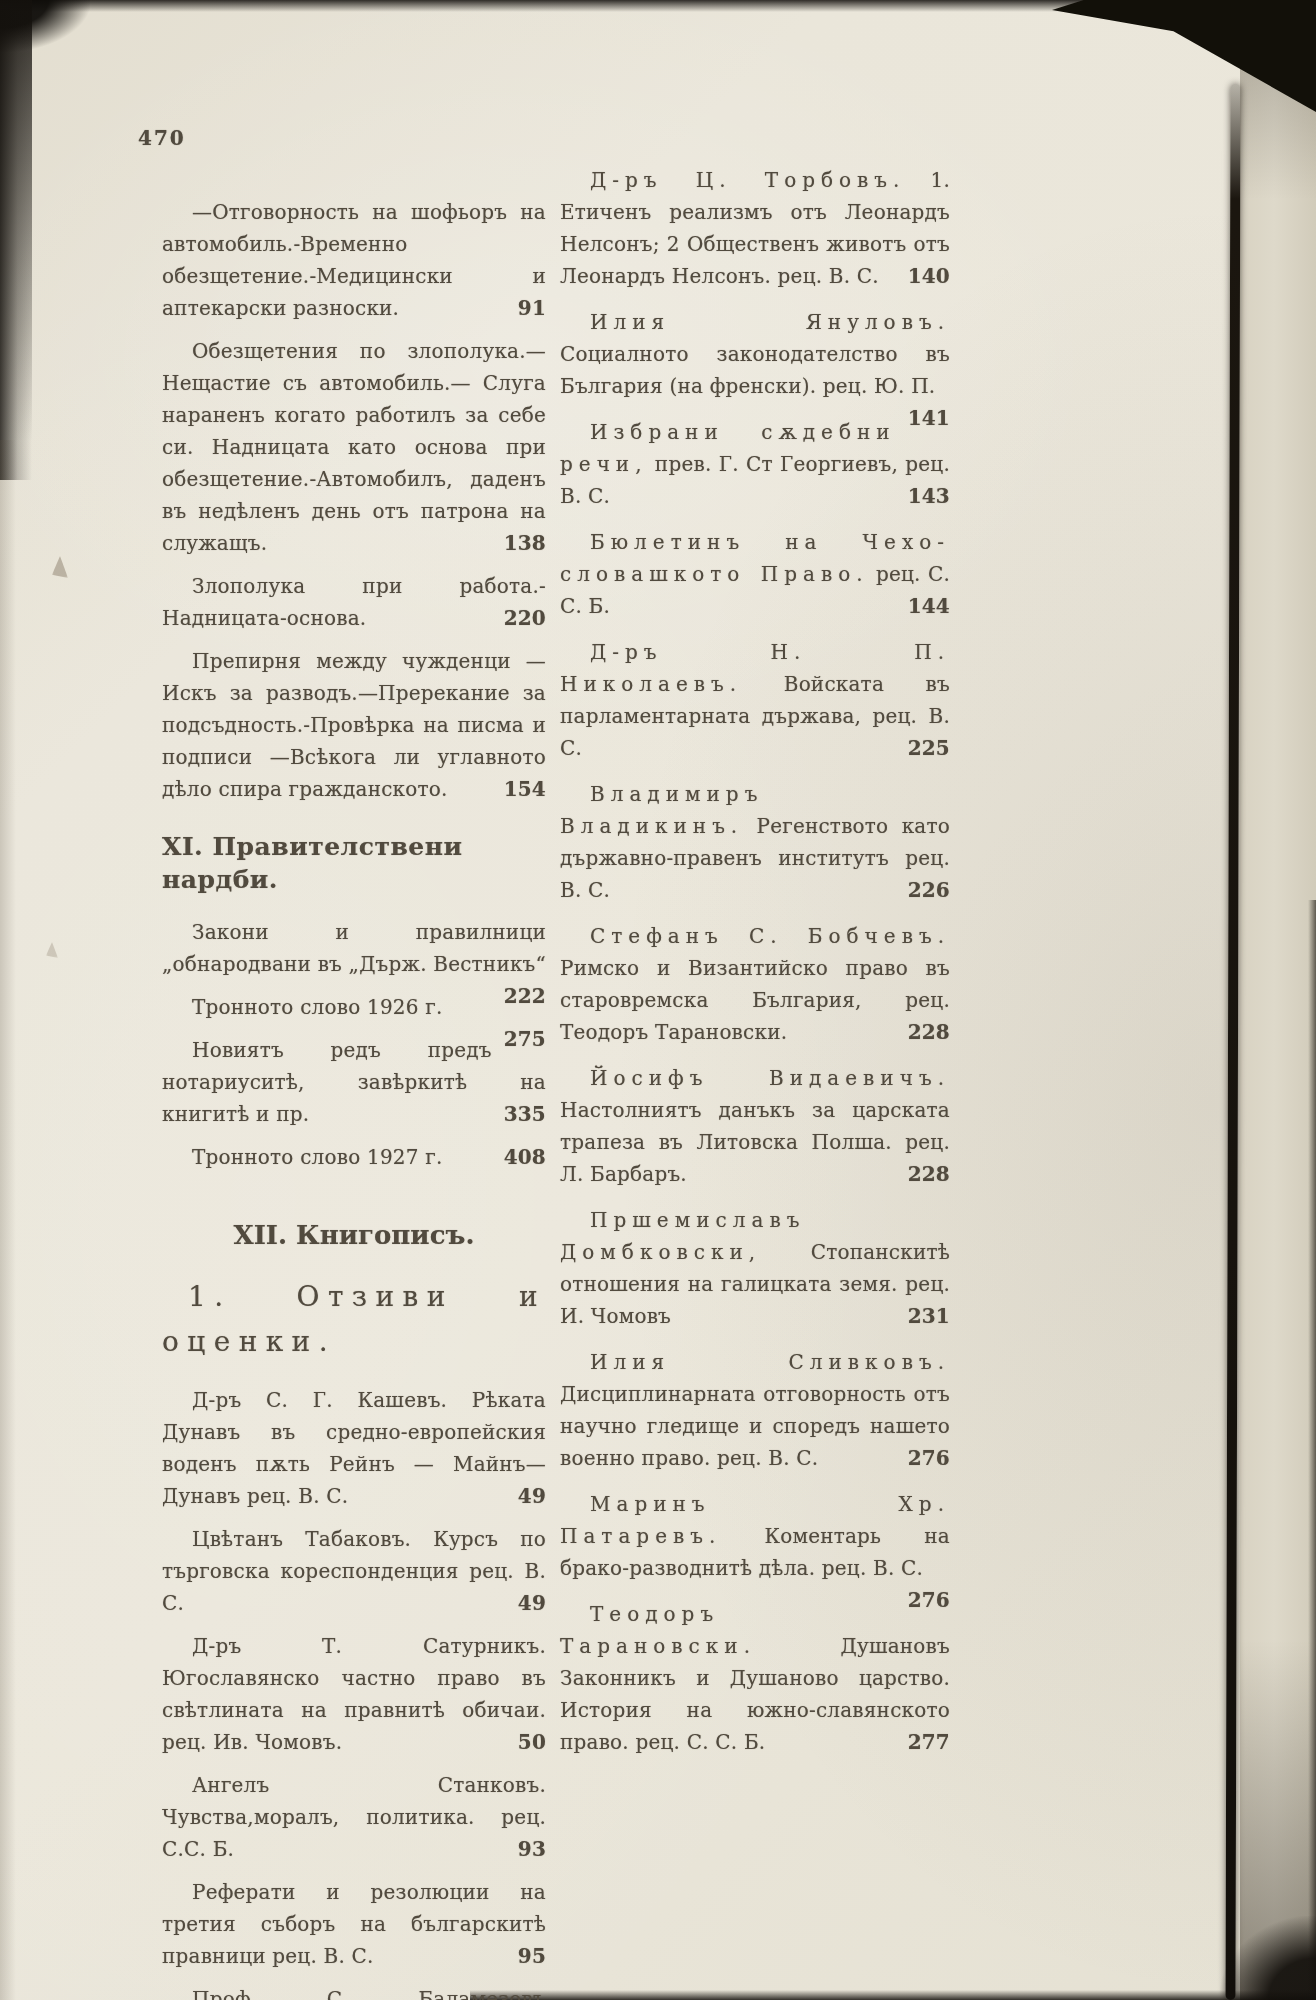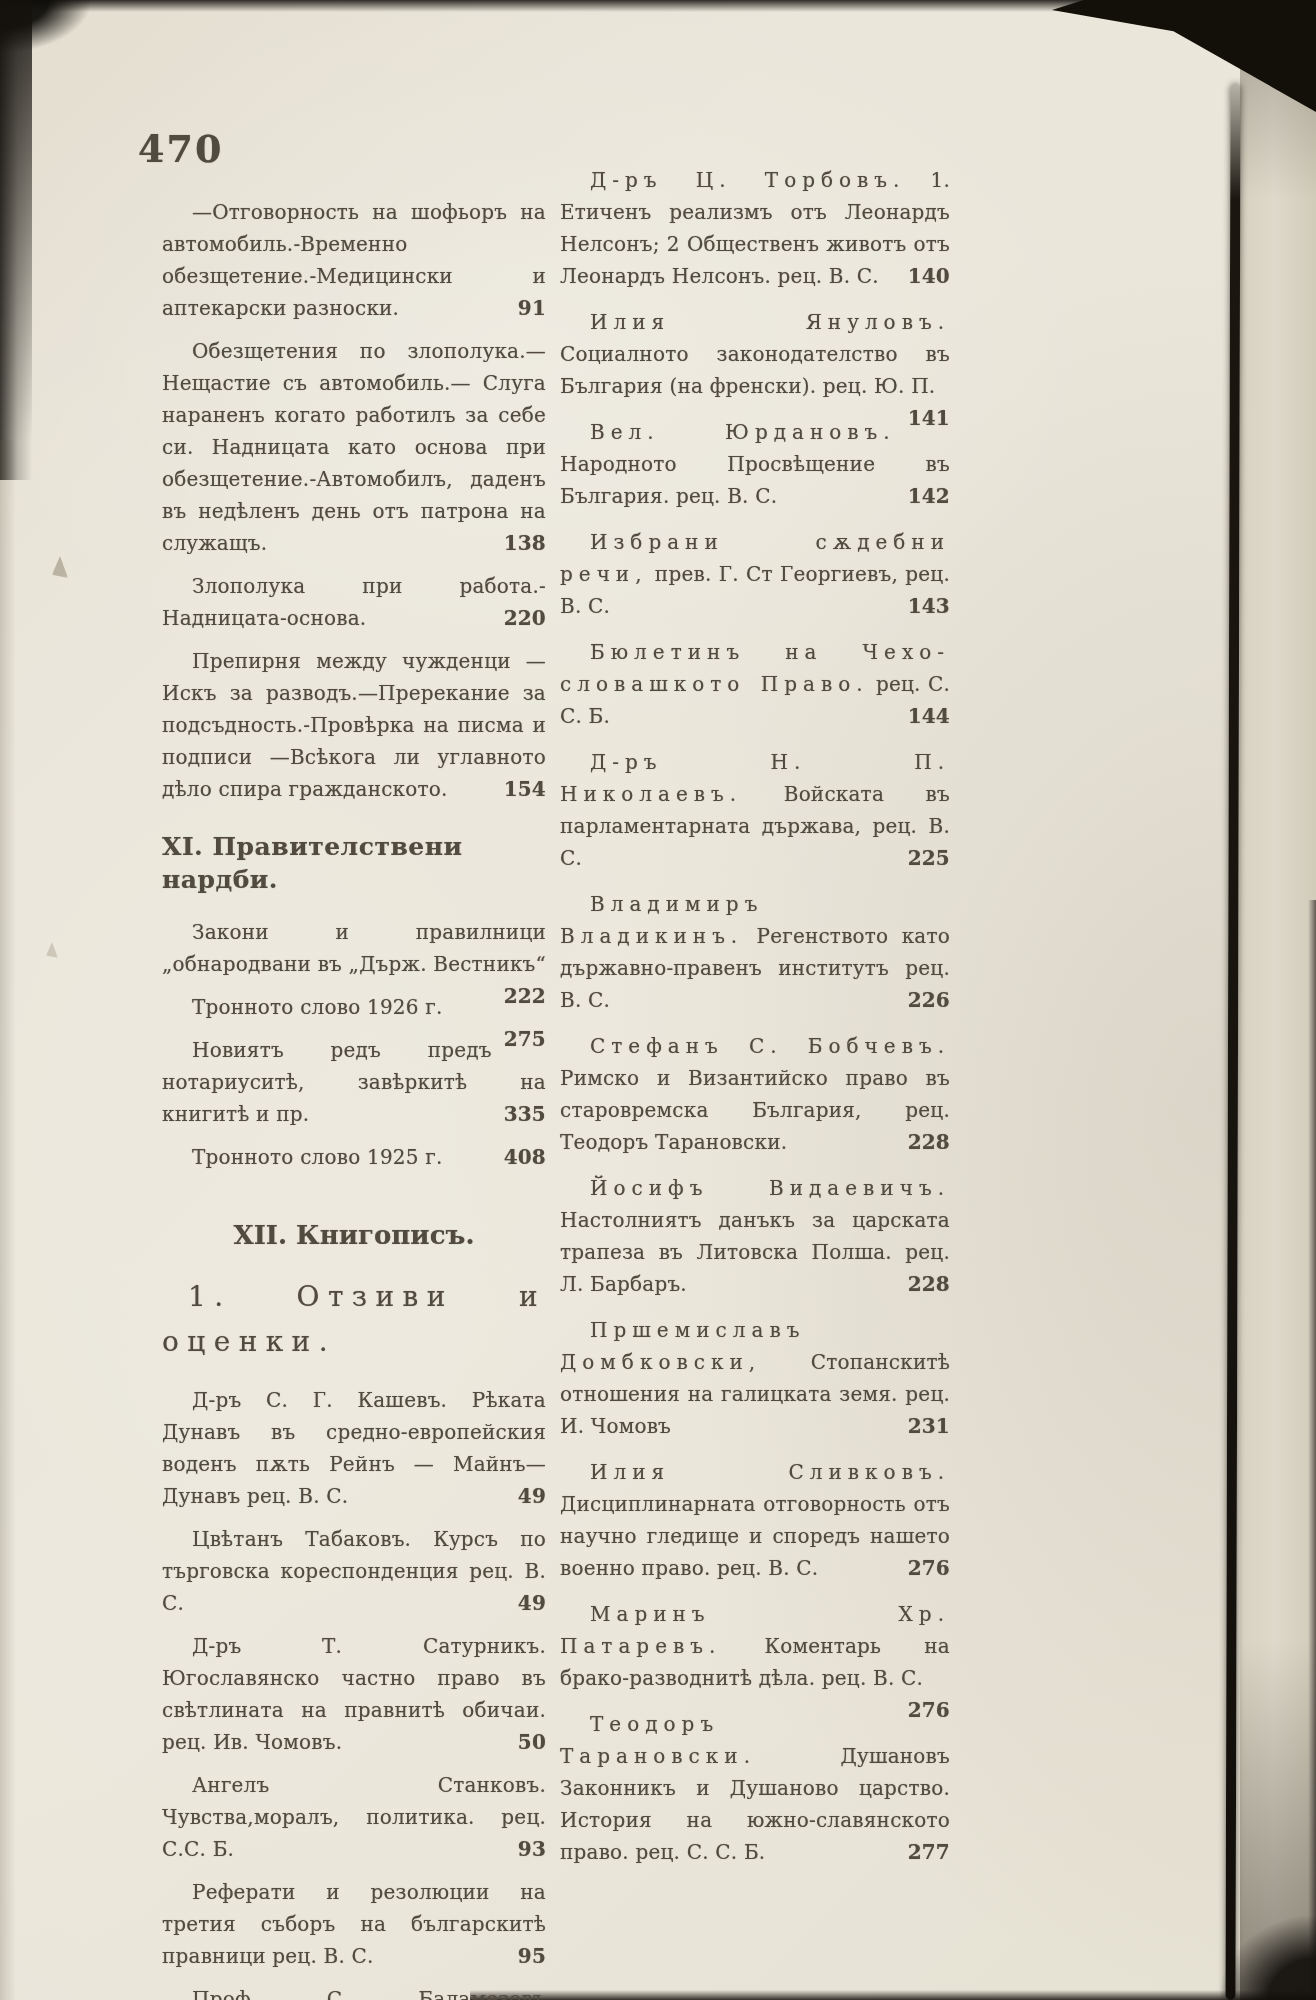--- a/index.html
+++ b/index.html
@@ -43,21 +43,21 @@
     background:linear-gradient(0deg,rgba(18,15,11,0.85),rgba(18,15,11,0));}
   #edgeRight{right:0;top:900px;bottom:0;width:8px;
     background:linear-gradient(270deg,rgba(20,16,12,0.6),rgba(20,16,12,0));}
   #smudge1{left:52px;top:556px;width:16px;height:22px;opacity:.35;background:#64543f;
     clip-path:polygon(50% 0,100% 100%,0 85%);filter:blur(1.2px);}
   #smudge2{left:46px;top:942px;width:12px;height:16px;opacity:.22;background:#64543f;
     clip-path:polygon(50% 0,100% 100%,0 85%);filter:blur(1.2px);}
 
   .pageno{
     position:absolute;left:138px;top:126px;
-    font-size:38px;font-weight:bold;letter-spacing:2px;
+    font-size:20px;font-weight:bold;letter-spacing:2px;
     text-shadow:0 0 1px rgba(60,52,42,0.6);
   }
   .col{
     position:absolute;text-align:justify;
     text-shadow:0 0 1px rgba(70,62,50,0.45);
   }
   .col-left{left:162px;top:196px;width:384px;}
   .col-right{left:560px;top:164px;width:390px;}
   .entry{
     margin:0 0 11px;text-indent:30px;
@@ -101,34 +101,33 @@
   <div class="pageno">470</div>
   <div class="col col-left" id="colLeft">
       <p class="entry"><span>—Отговорность на шофьоръ на автомобиль.-Временно обезщетение.-Медицински и аптекарски разноски.</span><span class="pg">91</span></p>
       <p class="entry"><span>Обезщетения по злополука.—Нещастие съ автомобиль.— Слуга нараненъ когато работилъ за себе си. Надницата като основа при обезщетение.-Автомобилъ, даденъ въ недѣленъ день отъ патрона на служащъ.</span><span class="pg">138</span></p>
       <p class="entry gap"><span>Злополука при работа.-Надницата-основа.</span><span class="pg">220</span></p>
       <p class="entry gap"><span>Препирня между чужденци —Искъ за разводъ.—Пререкание за подсъдность.-Провѣрка на писма и подписи —Всѣкога ли углавното дѣло спира гражданското.</span><span class="pg">154</span></p>
       <div class="heading">XI. Правителствени нардби.</div>
       <p class="entry"><span>Закони и правилници „обнародвани въ „Държ. Вестникъ“</span><span class="pg">222</span></p>
       <p class="entry"><span>Тронното слово 1926 г.</span><span class="pg">275</span></p>
       <p class="entry"><span>Новиятъ редъ предъ нотариуситѣ, завѣркитѣ на книгитѣ и пр.</span><span class="pg">335</span></p>
-      <p class="entry"><span>Тронното слово 1925 г.</span><span class="pg">408</span></p>
+      <p class="entry"><span>Тронното слово 1927 г.</span><span class="pg">408</span></p>
       <div class="heading2">XII.  Книгописъ.</div>
       <div class="subheading">1. Отзиви и оценки.</div>
       <p class="entry"><span>Д-ръ С. Г. Кашевъ. Рѣката Дунавъ въ средно-европейския воденъ пѫть Рейнъ — Майнъ—Дунавъ рец. В. С.</span><span class="pg">49</span></p>
       <p class="entry"><span>Цвѣтанъ Табаковъ. Курсъ по търговска кореспонденция рец. В. С.</span><span class="pg">49</span></p>
       <p class="entry"><span>Д-ръ Т. Сатурникъ. Югославянско частно право въ свѣтлината на правнитѣ обичаи. рец. Ив. Чомовъ.</span><span class="pg">50</span></p>
       <p class="entry"><span>Ангелъ Станковъ. Чувства,моралъ, политика. рец. С.С. Б.</span><span class="pg">93</span></p>
       <p class="entry"><span>Реферати и резолюции на третия съборъ на българскитѣ правници рец. В. С.</span><span class="pg">95</span></p>
       <p class="entry"><span>Проф. С. Баламезовъ Парламентарното управление въ Италия. рец. Д-ръ Енрико Дамяни.</span></p>
     </div>
   <div class="col col-right" id="colRight">
       <p class="entry"><span class="spaced">Д-ръ Ц. Торбовъ.</span><span> 1. Етиченъ реализмъ отъ Леонардъ Нелсонъ; 2 Общественъ животъ отъ Леонардъ Нелсонъ. рец. В. С.</span><span class="pg">140</span></p>
       <p class="entry"><span class="spaced">Илия Януловъ.</span><span> Социалното законодателство въ България (на френски). рец. Ю. П.</span><span class="pg">141</span></p>
-      <p class="entry"><span class="spaced">Вел. Юрдановъ.</span><span> Народното Просвѣщение въ България. рец. В. С.</span><span class="pg">142</span></p>
       <p class="entry"><span class="spaced">Избрани сѫдебни речи,</span><span> прев. Г. Ст Георгиевъ, рец. В. С.</span><span class="pg">143</span></p>
       <p class="entry gap"><span class="spaced">Бюлетинъ на Чехо-словашкото Право.</span><span> рец. С. С. Б.</span><span class="pg">144</span></p>
       <p class="entry gap"><span class="spaced">Д-ръ Н. П. Николаевъ.</span><span> Войската въ парламентарната държава, рец. В. С.</span><span class="pg">225</span></p>
       <p class="entry"><span class="spaced">Владимиръ Владикинъ.</span><span> Регенството като държавно-правенъ институтъ рец. В. С.</span><span class="pg">226</span></p>
       <p class="entry"><span class="spaced">Стефанъ С. Бобчевъ.</span><span> Римско и Византийско право въ старовремска България, рец. Теодоръ Тарановски.</span><span class="pg">228</span></p>
       <p class="entry"><span class="spaced">Йосифъ Видаевичъ.</span><span> Настолниятъ данъкъ за царската трапеза въ Литовска Полша. рец. Л. Барбаръ.</span><span class="pg">228</span></p>
       <p class="entry gap"><span class="spaced">Пршемиславъ Домбковски,</span><span> Стопанскитѣ отношения на галицката земя. рец. И. Чомовъ</span><span class="pg">231</span></p>
       <p class="entry gap"><span class="spaced">Илия Сливковъ.</span><span> Дисциплинарната отговорность отъ научно гледище и споредъ нашето военно право. рец. В. С.</span><span class="pg">276</span></p>
       <p class="entry gap"><span class="spaced">Маринъ Хр. Патаревъ.</span><span> Коментарь на брако-разводнитѣ дѣла. рец. В. С.</span><span class="pg">276</span></p>
       <p class="entry gap"><span class="spaced">Теодоръ Тарановски.</span><span> Душановъ Законникъ и Душаново царство. История на южно-славянското право. рец. С. С. Б.</span><span class="pg">277</span></p>

